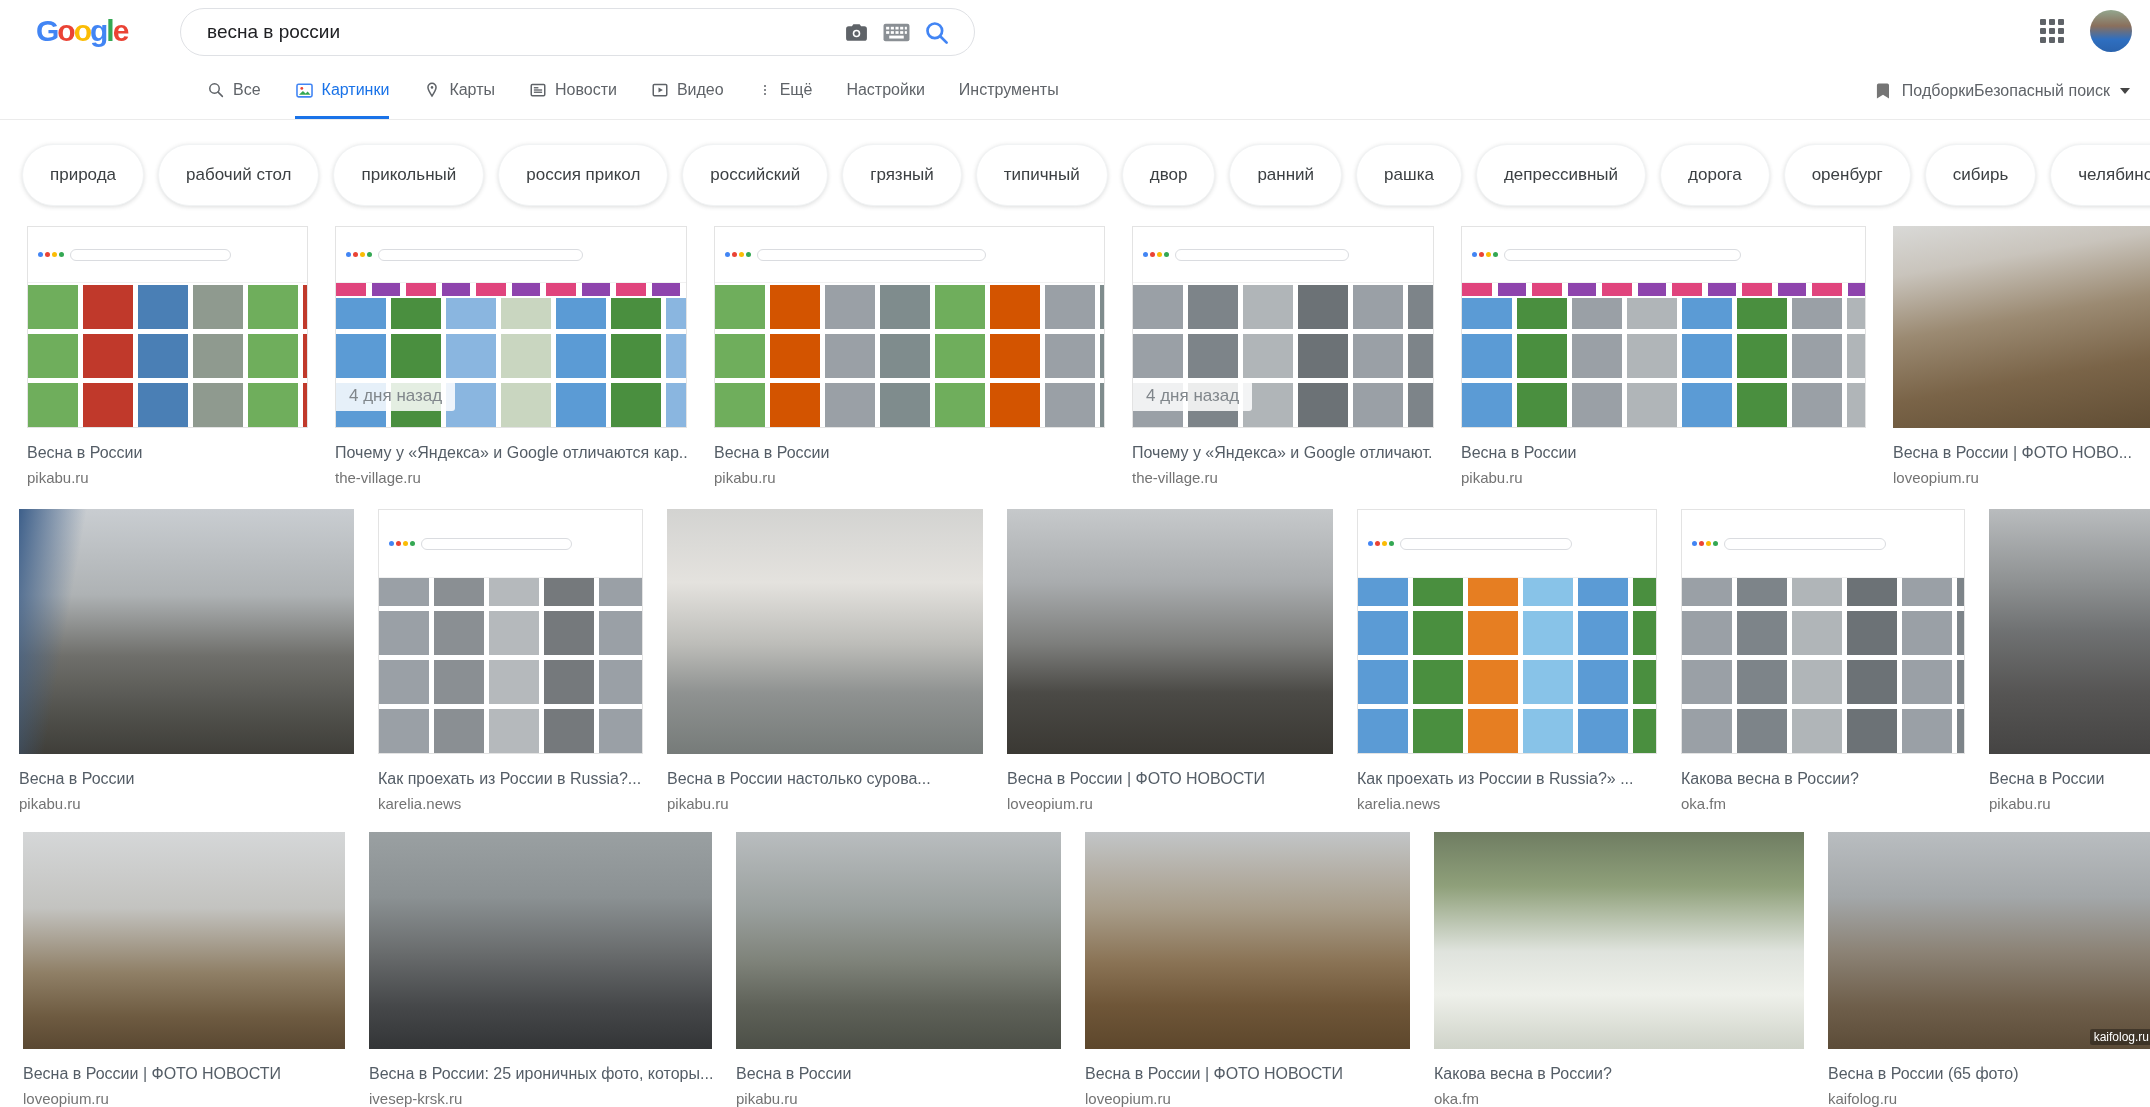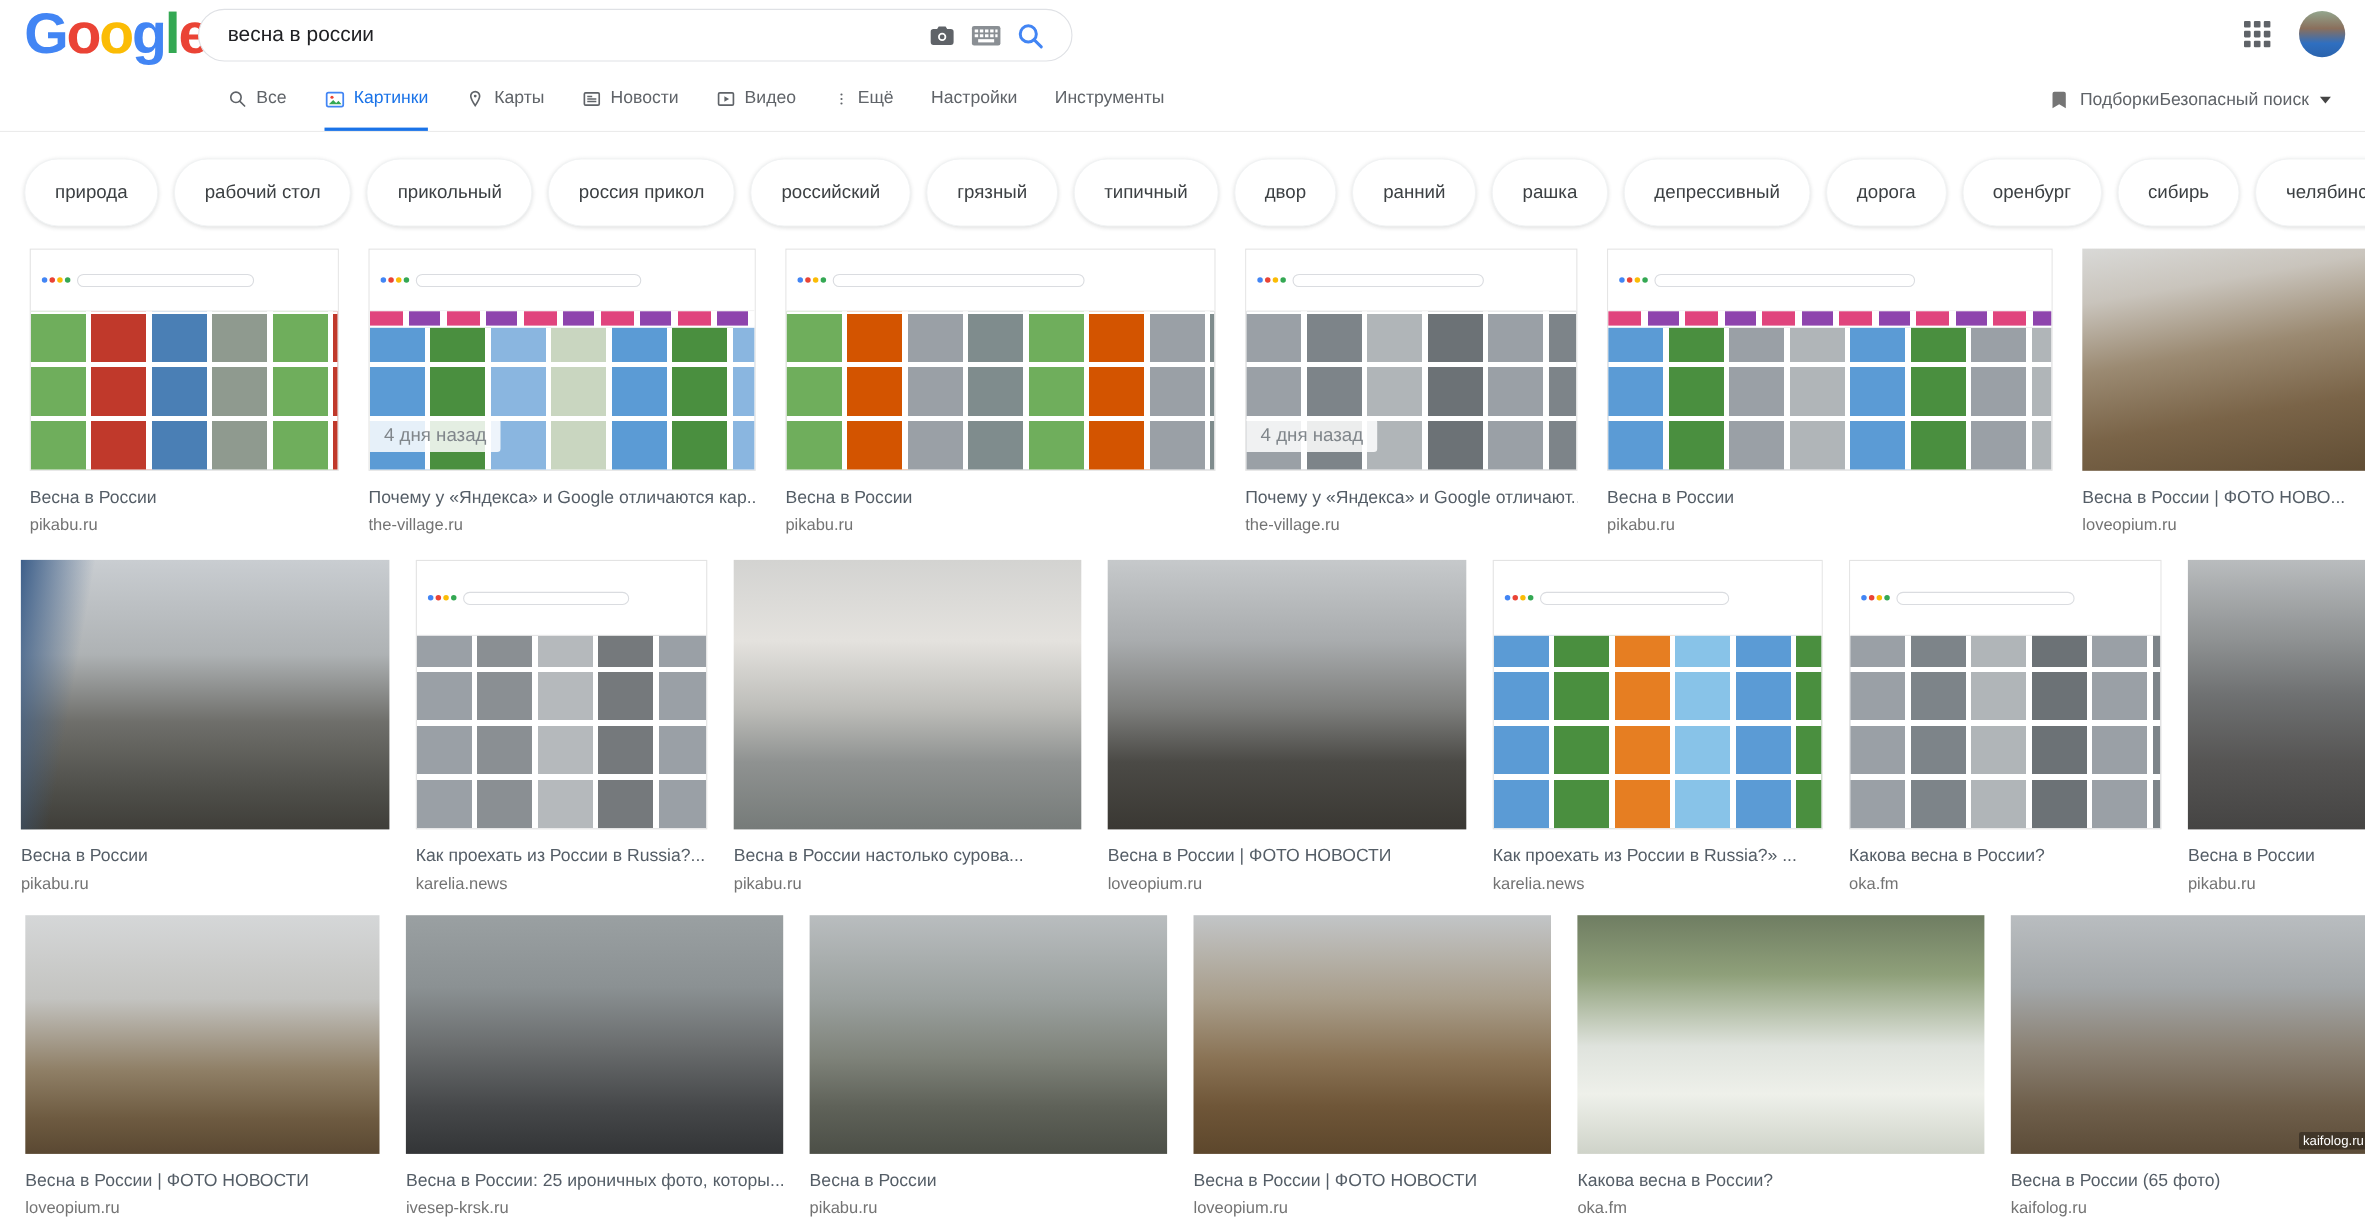--- a/index.html
+++ b/index.html
@@ -1,38 +1,38 @@
 <!DOCTYPE html>
 <html><head>
 <meta charset="utf-8">
 <style>
   * { margin:0; padding:0; box-sizing:border-box; }
   html,body { width:2150px; height:1107px; overflow:hidden; background:#fff;
     font-family:"Liberation Sans", sans-serif; }
 
   
   .header { height:62px; display:flex; align-items:center; position:relative; }
-  .logo { margin-left:22px; font-size:52px; font-weight:bold; letter-spacing:-2px; cursor:pointer; }
+  .logo { margin-left:36px; font-size:30px; font-weight:bold; letter-spacing:-2px; cursor:pointer; }
   .logo span { display:inline-block; }
   .searchbox { position:absolute; left:180px; top:8px; width:795px; height:48px;
     border:1px solid #dfe1e5; border-radius:24px; display:flex; align-items:center;
     padding:0 18px 0 26px; background:#fff; }
   .searchbox input { flex:1; border:none; outline:none; font-size:19px; color:#202124;
     font-family:"Liberation Sans", sans-serif; background:transparent; }
   .sb-ic { display:flex; align-items:center; justify-content:center; width:40px; height:40px; cursor:pointer; }
   .hdr-right { position:absolute; right:18px; top:0; height:62px; display:flex; align-items:center; gap:22px; }
   .apps { display:grid; grid-template-columns:repeat(3,6px); grid-template-rows:repeat(3,6px);
     gap:3px; cursor:pointer; padding:4px; }
   .apps i { background:#5f6368; border-radius:1px; }
   .avatar { width:42px; height:42px; border-radius:50%; cursor:pointer;
     background:linear-gradient(180deg,#93a68e 0%,#8a6f5c 38%,#2f6fc0 70%,#2a63ad 100%); }
 
   
   .tabbar { height:58px; border-bottom:1px solid #ebebeb; display:flex; align-items:stretch;
-    padding-left:207px; padding-right:31px; position:relative; }
+    padding-left:207px; padding-right:20px; position:relative; }
   .tabs-left { display:flex; gap:34px; }
   .tab { display:flex; align-items:center; gap:8px; font-size:16px; color:#5f6368;
     cursor:pointer; border-bottom:3px solid transparent; padding-top:2px; }
   .tab.active { color:#1a73e8; border-bottom-color:#1a73e8; font-weight:400; }
   .tabs-right { margin-left:auto; display:flex; align-items:center; }
   .rtab { display:flex; align-items:center; gap:8px; font-size:16px; color:#5f6368; cursor:pointer; }
   .caret { width:0; height:0; border-left:5px solid transparent; border-right:5px solid transparent;
     border-top:6px solid #444; margin-left:2px; }
 
   

